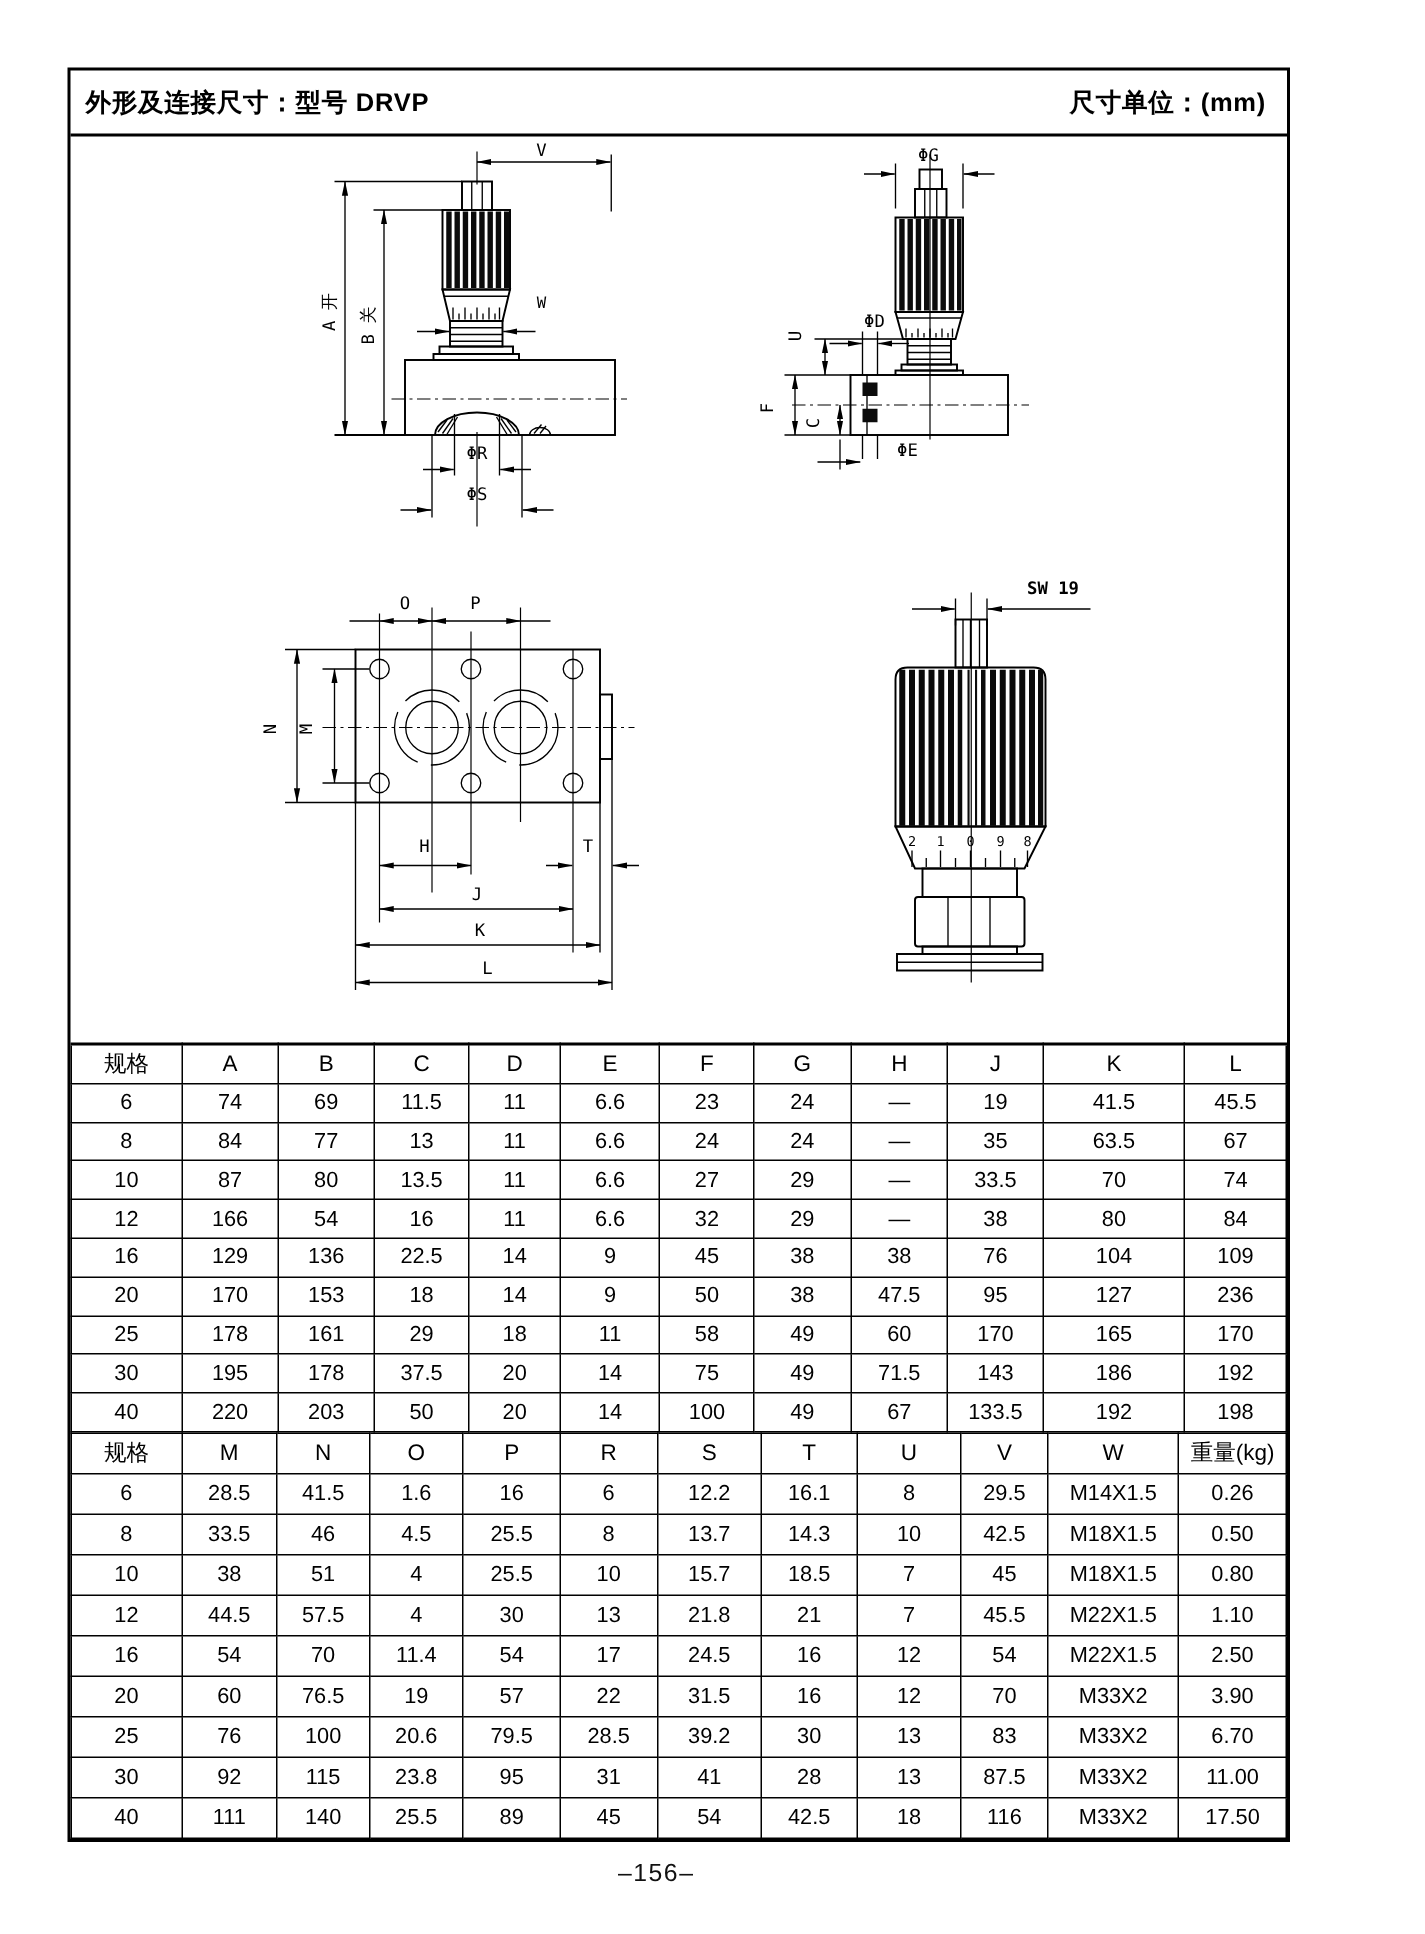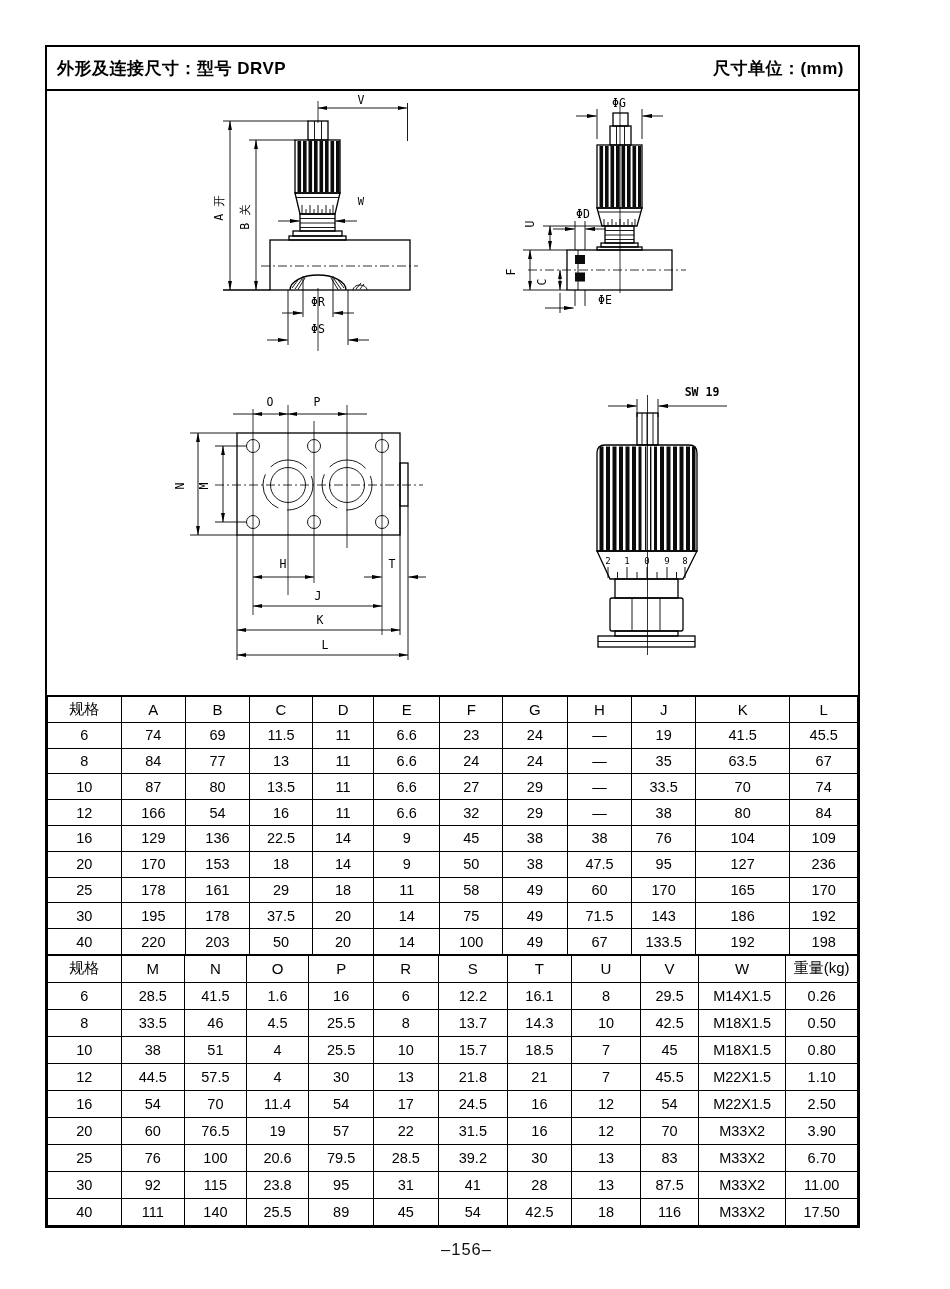--- a/index.html
+++ b/index.html
@@ -24,21 +24,21 @@
   table.tbl{border-collapse:collapse;table-layout:fixed;width:100%;}
   table.tbl td{
     border:1px solid #000;text-align:center;vertical-align:middle;padding:0;
     font-size:14.5px;font-family:"Liberation Sans",sans-serif;white-space:nowrap;overflow:hidden;
   }
   table.t1 td{height:24.8px;}
   table.t2 td{height:26px;}
   table.tbl td.hd{font-size:15px;}
   table.t1{border-top:2px solid #000;}
   .footer{
-    position:absolute;left:61px;top:1240px;width:811px;text-align:center;
+    position:absolute;left:32px;top:1240px;width:811px;text-align:center;
     font-size:16.5px;letter-spacing:1px;color:#111;
   }
   
   .ol{fill:none;stroke:#000;stroke-width:1.3;}
   .tl{fill:none;stroke:#000;stroke-width:0.9;}
   .cl{fill:none;stroke:#000;stroke-width:0.8;}
   .dd{stroke-dasharray:9 3 2 3;}
   .bar{fill:#0b0b0b;stroke:none;}
   text.dl{font-family:"DejaVu Sans Mono",monospace;font-size:11.5px;fill:#000;}
   text.dls{font-family:"DejaVu Sans Mono",monospace;font-size:10.5px;fill:#000;}

